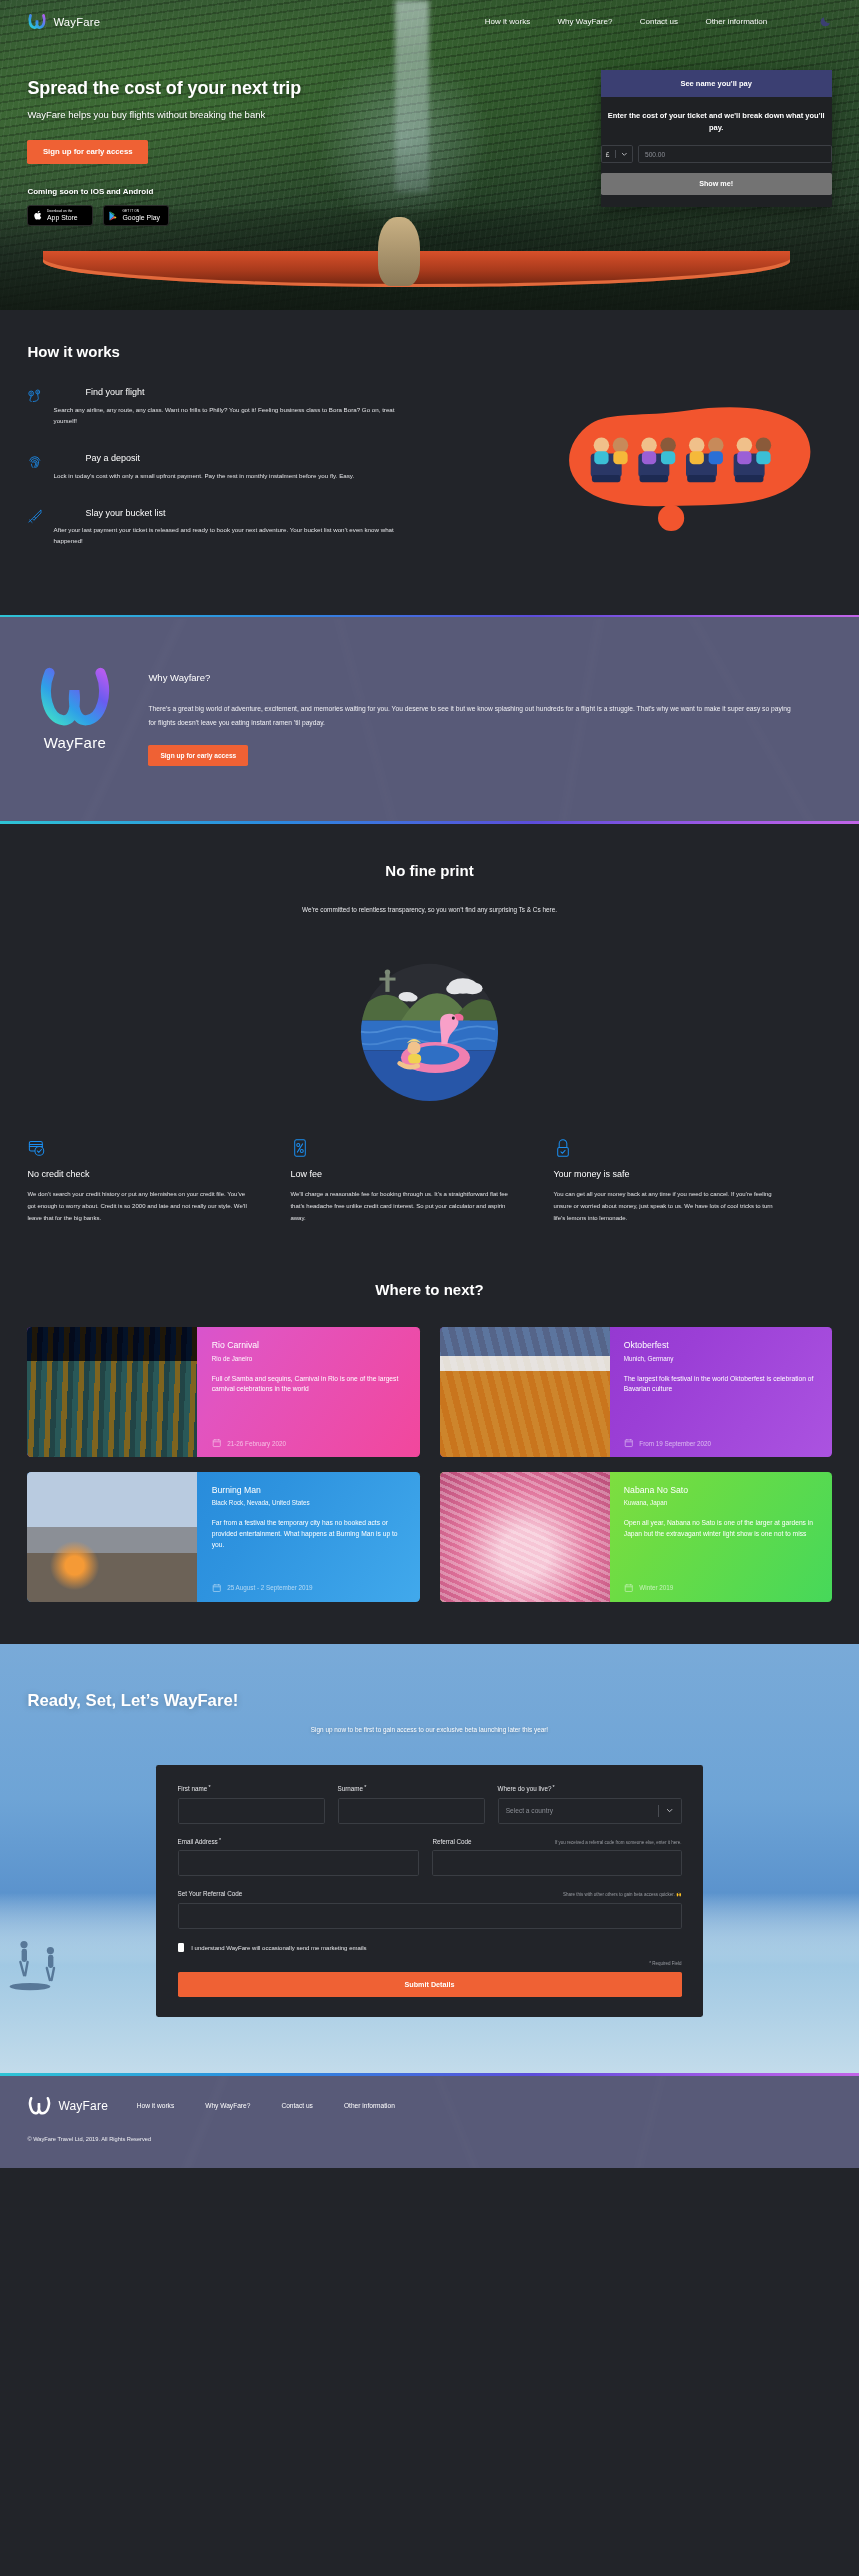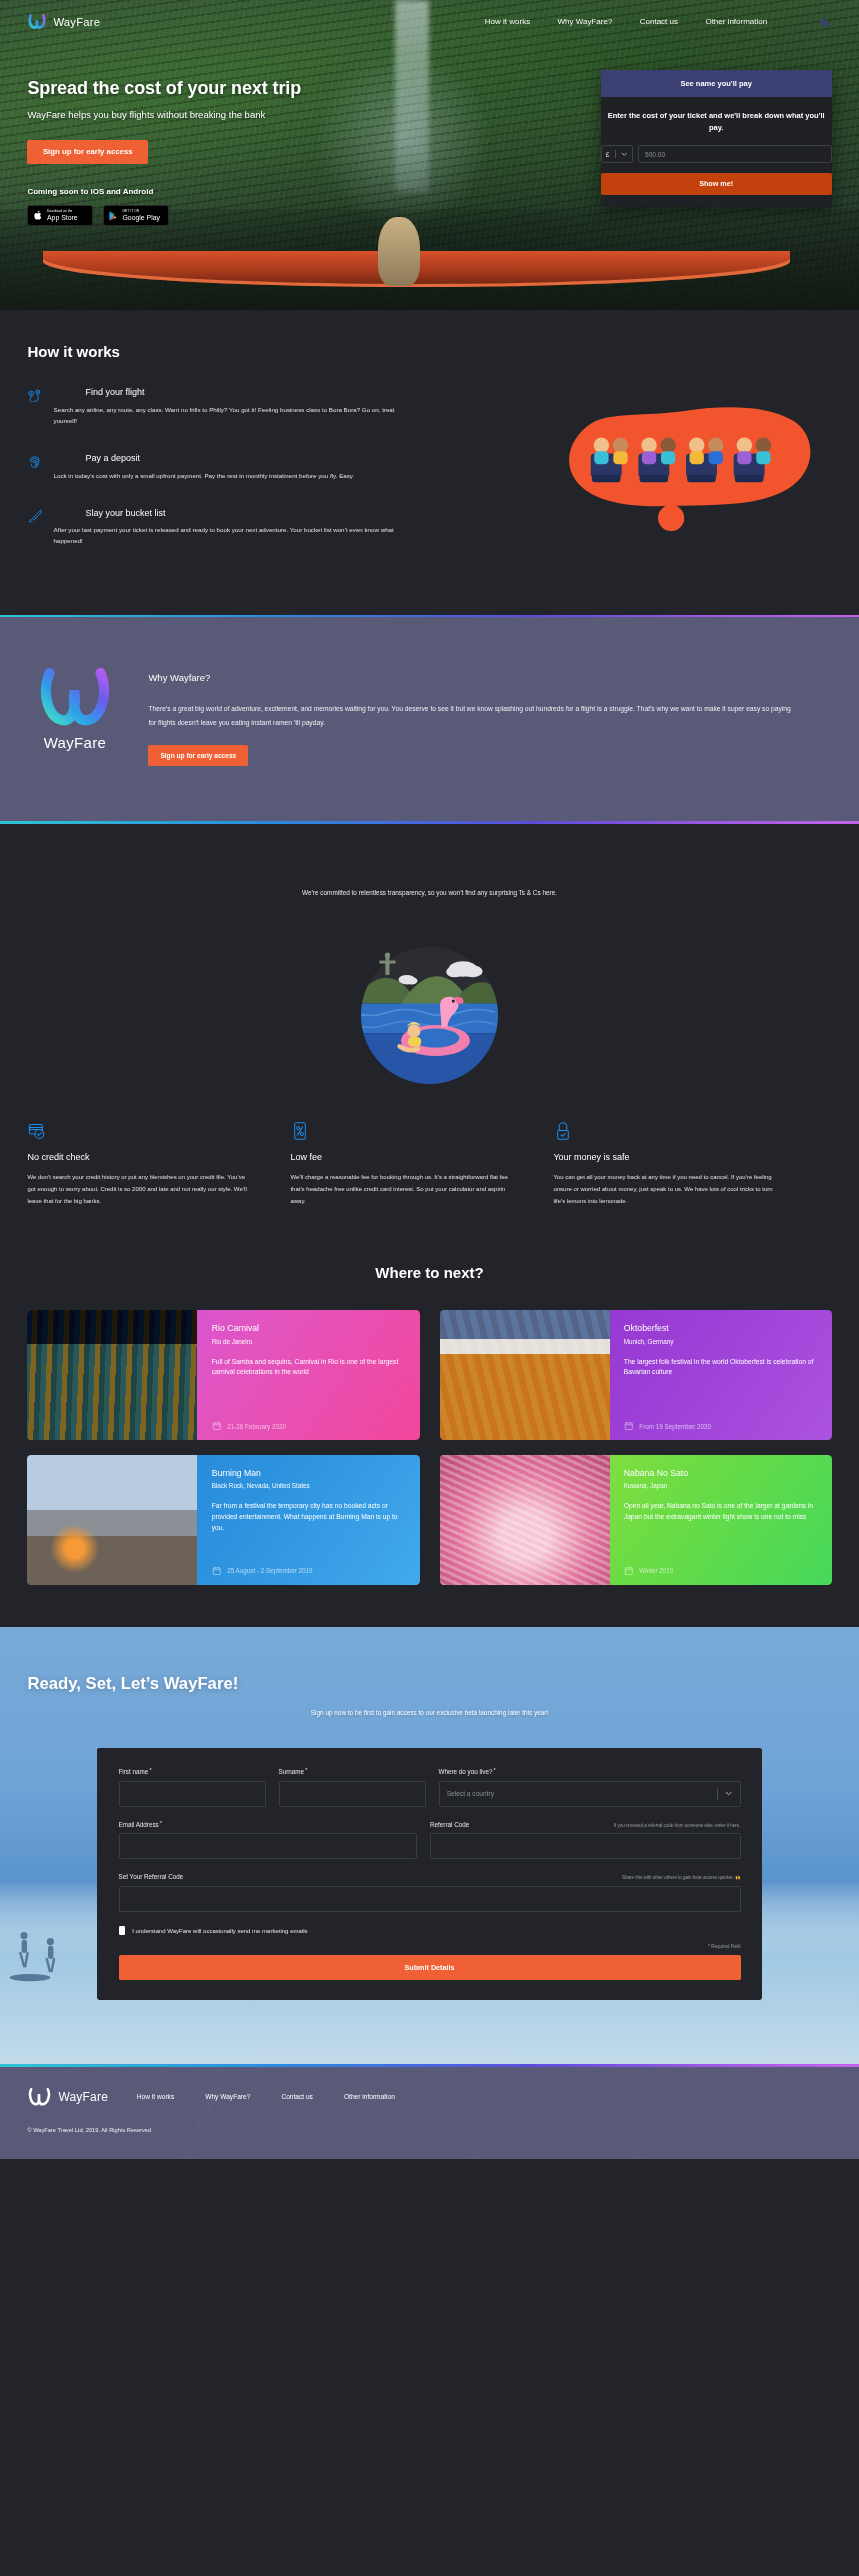--- a/index.html
+++ b/index.html
@@ -102,21 +102,21 @@
   }
   .calc-cur .cur-sym { font-size:6.6px; color:#dcdcdc; }
   .calc-cur .divider { width:0.6px; height:8.4px; background:#4a4d53; }
   .calc-amt {
     flex:1; height:18px; border:0.6px solid #3c3f44; border-radius:1.8px;
     background:transparent; color:#8d9097; font-size:6.6px; padding:0 6px;
     font-family:inherit;
   }
   .calc-amt::placeholder { color:#8d9097; }
   .calc-btn {
-    margin-top:9.5px; width:100%; background:#c2410c; border:0; color:#fff;
+    margin-top:9.5px; width:100%; background:#737373; border:0; color:#fff;
     font-size:7.2px; font-weight:700; padding:6.6px; border-radius:1.8px; cursor:pointer;
     font-family:inherit;
   }
   .chev { width:6.6px; height:6.6px; }
 
   
   .how { background:#222429; padding:33px 27.4px 42px; position:relative; }
   .how-title { font-size:15px; font-weight:700; margin-bottom:27.4px; }
   .how-wrap { display:flex; }
   .how-steps { width:418px; }
@@ -196,21 +196,21 @@
   
   .signup { position:relative; padding:47px 27.4px 52px; overflow:hidden;
     background:linear-gradient(180deg,#79aad8 0%,#6ea4d6 36%,#5b93cd 58%,#dfe9f0 74%,#bcd3e3 100%); }
   .signup::before{ content:""; position:absolute; left:0; bottom:0; width:100%; height:42%;
     background:linear-gradient(180deg, rgba(120,170,210,0), rgba(150,195,225,.85) 40%, rgba(195,220,235,.95));}
   .signup .surfers{ position:absolute; left:6px; bottom:72px; width:78px; height:72px; opacity:.85; }
   .signup-h { position:relative; text-align:left; font-size:16.7px; font-weight:700; color:#fff;
     text-shadow:0 1.2px 6px rgba(0,0,0,.25); }
   .signup-p { position:relative; text-align:center; margin-top:13px; font-size:6.4px;
     line-height:1.95; color:#fff; text-shadow:0 0.6px 3.6px rgba(0,0,0,.25); }
-  .form-card { position:relative; margin:29px auto 12px; width:665px; background:#222429;
+  .form-card { position:relative; margin:29px auto 4px; width:547px; background:#222429;
     border-radius:2.4px; padding:20px 21.5px 20px; }
   .frow { display:flex; gap:13px; margin-bottom:14.3px; }
   .fgroup { display:flex; flex-direction:column; }
   .flabel { font-size:6.3px; color:#e6e7ea; margin-bottom:5.4px; display:flex; align-items:flex-start; }
   .req { color:#e6e7ea; font-size:5.4px; margin-left:1.2px; line-height:1; }
   .fhint { margin-left:auto; font-size:4.5px; color:#9a9da3; font-weight:400; align-self:flex-end; }
   .finput { height:26px; background:transparent; border:0.6px solid #3a3d43; border-radius:1.8px;
     color:#cfd1d6; font-size:6.6px; padding:0 7.2px; font-family:inherit; width:100%; }
   .finput::placeholder { color:#8b8e95; }
   .fselect { height:26px; border:0.6px solid #3a3d43; border-radius:1.8px; display:flex; align-items:center;
@@ -439,20 +439,21 @@
       <div class="why-text">
         <h3 class="why-h">Why Wayfare?</h3>
         <p class="why-p">There’s a great big world of adventure, excitement, and memories waiting for you. You deserve to see it but we know splashing out hundreds for a flight is a struggle. That’s why we want to make it super easy so paying for flights doesn’t leave you eating instant ramen ’til payday.</p>
         <button class="why-btn">Sign up for early access</button>
       </div>
     </div>
   </section>
   <div class="gradline"></div>
 
   <section class="fine">
+    <h2 class="fine-h">No fine print</h2>
     <p class="fine-p">We’re committed to relentless transparency, so you won’t find any surprising Ts &amp; Cs here.</p>
 
     <svg class="fine-art" viewBox="0 0 260 300">
       <defs>
           <clipPath id="cc">
             <circle cx="130" cy="170" r="115"></circle>
           </clipPath>
         </defs>
       <g clip-path="url(#cc)">
         <rect x="0" y="40" width="260" height="130" fill="#2b2d33"></rect>

